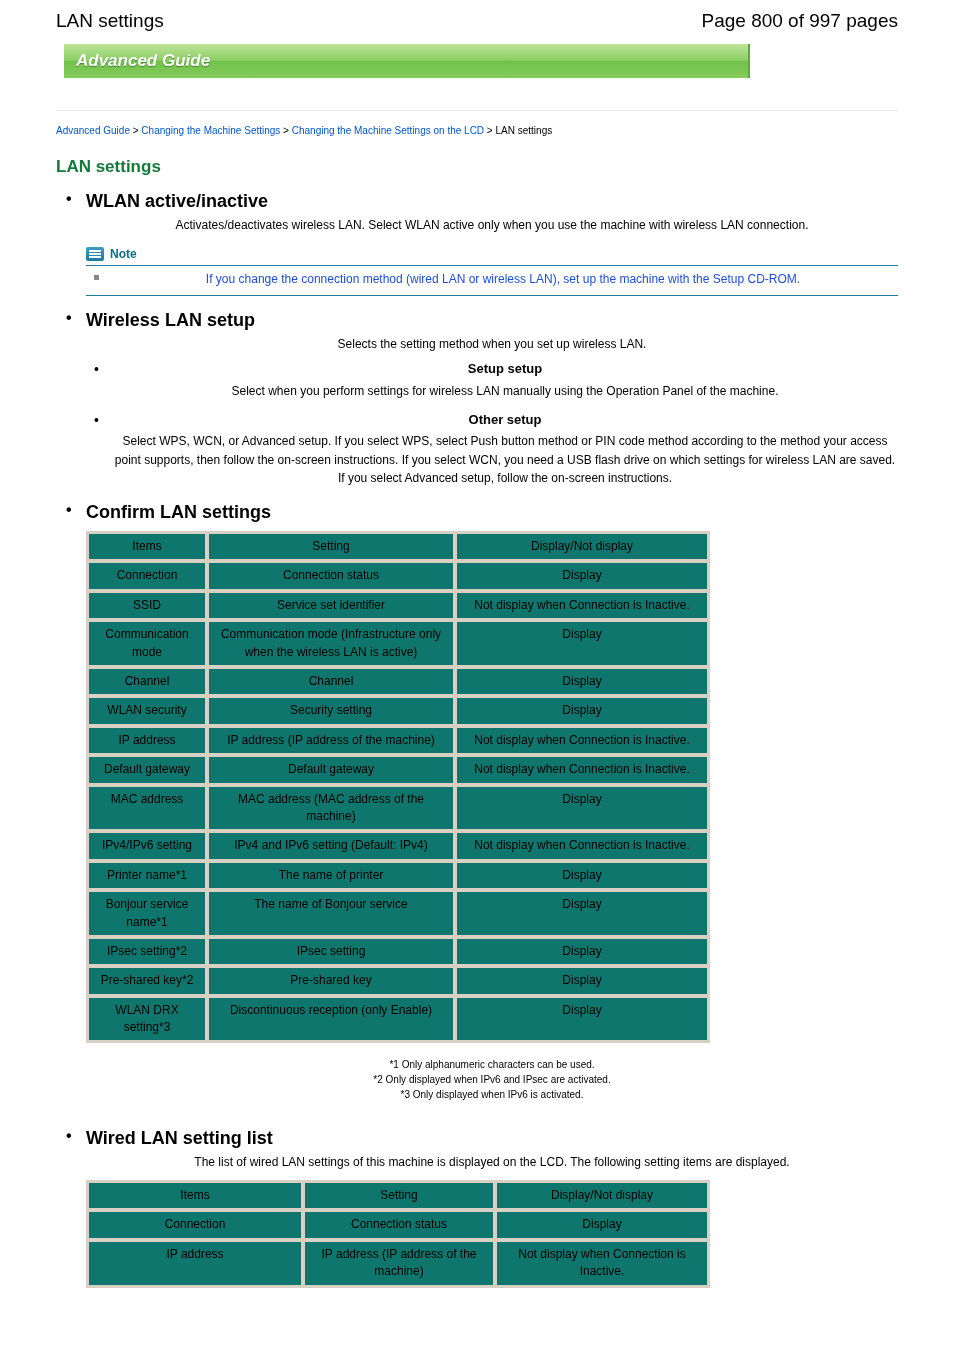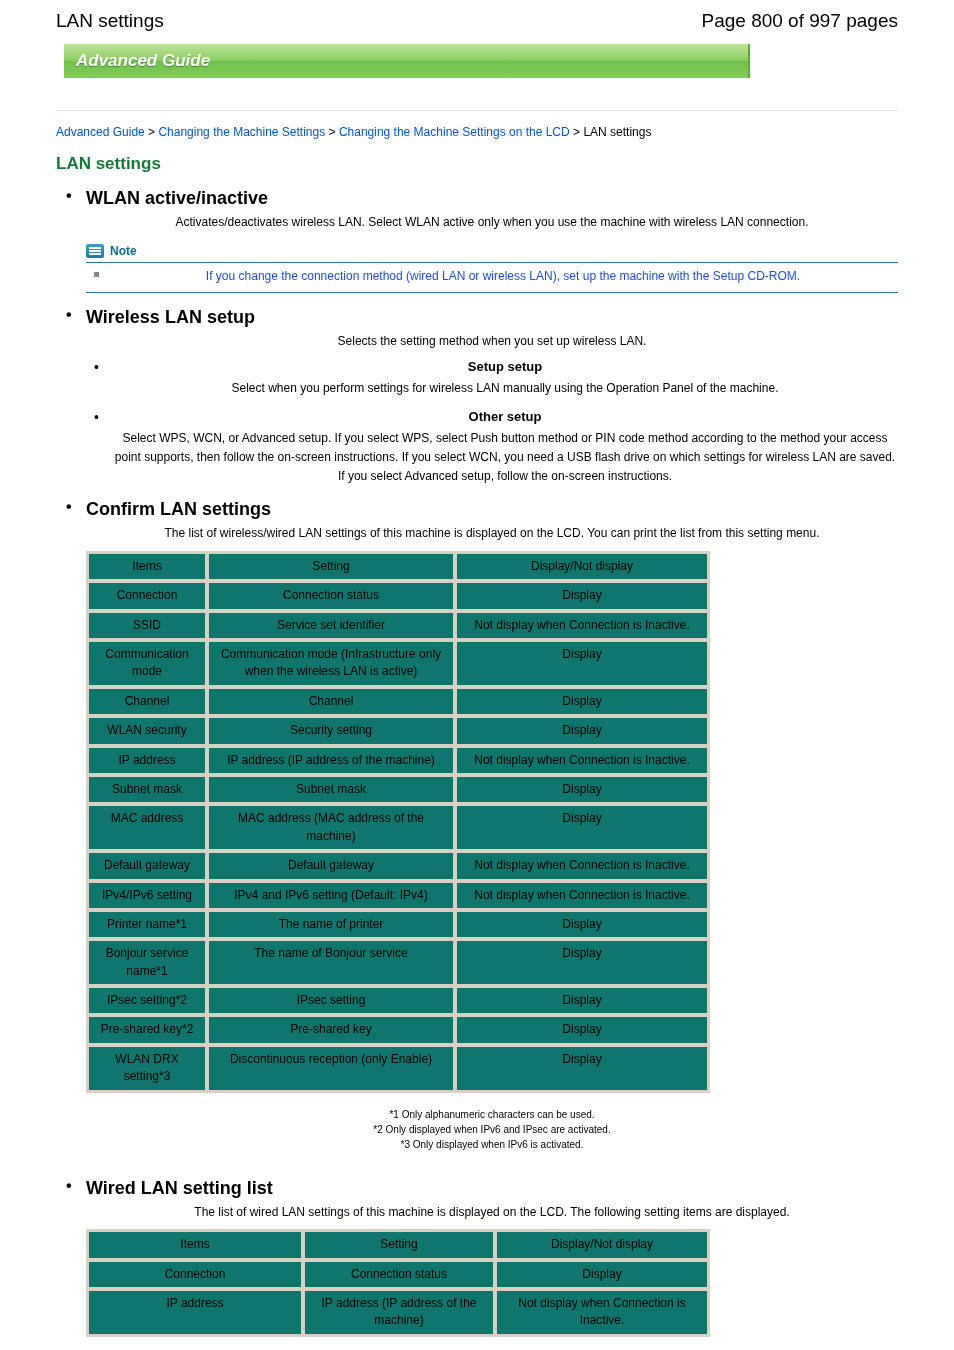--- a/index.html
+++ b/index.html
@@ -7,21 +7,21 @@
   .page { width: 954px; padding: 10px 56px 40px 56px; }
   .header-row { display: flex; justify-content: space-between; align-items: baseline; font-size: 19px; margin-bottom: 12px; }
   .banner {
     width: 686px; height: 34px; margin-left: 8px;
     background: linear-gradient(to bottom, #bfe59a 0%, #8bcf63 48%, #6fc24a 50%, #86cb5c 100%);
     border-right: 2px solid #5fa83e;
     display: flex; align-items: center; padding-left: 12px;
   }
   .banner-text { color: #fff; font-size: 17px; font-weight: bold; font-style: italic; text-shadow: 0 1px 1px rgba(0,0,0,0.35); }
   .divider { margin: 32px 0 12px 0; height: 1px; background: #e8e8e8; border: none; }
-  .breadcrumb { font-size: 12px; line-height: 1.6; margin-bottom: 12px; }
+  .breadcrumb { font-size: 10px; line-height: 1.6; margin-bottom: 18px; }
   .breadcrumb a { color: #0055cc; text-decoration: none; }
   .section-title { font-size: 17px; font-weight: bold; color: #127a3a; margin: 10px 0 14px 0; }
   .item-list { list-style: none; }
   .item-list > li { margin-bottom: 14px; }
   .item-head { position: relative; padding-left: 30px; font-size: 18px; font-weight: bold; margin-bottom: 4px; }
   .item-head::before { content: "\2022"; position: absolute; left: 10px; top: -1px; font-size: 16px; color: #000; }
   .item-body { padding-left: 30px; font-size: 12px; line-height: 1.55; text-align: center; }
   .note-box { margin: 10px 0 6px 0; }
   .note-title { display: flex; align-items: center; gap: 6px; font-size: 12px; font-weight: bold; color: #0a6d8a; margin-bottom: 2px; }
   .note-icon { width: 18px; height: 14px; background: linear-gradient(#3aa0c4,#1d7aa0); border-radius: 2px; position: relative; }
@@ -95,21 +95,20 @@
             <div class="sub-head">Other setup</div>
             <div class="sub-body">Select WPS, WCN, or Advanced setup. If you select WPS, select Push button method or PIN code method according to the method your access point supports, then follow the on-screen instructions. If you select WCN, you need a USB flash drive on which settings for wireless LAN are saved. If you select Advanced setup, follow the on-screen instructions.</div>
           </li>
         </ul>
       </div>
     </li>
 
     <li>
       <div class="item-head">Confirm LAN settings</div>
       <div class="item-body">
-        <span>The list of wireless/wired LAN settings of this machine is displayed on the LCD. You can print the list from this setting menu.</span>
         <table class="confirm">
           <tbody id="tbl1">
               <tr>
                 <td class="c1">Items</td>
                 <td class="c2">Setting</td>
                 <td>Display/Not display</td>
               </tr>
               <tr>
                 <td class="c1">Connection</td>
                 <td class="c2">Connection status</td>
@@ -134,33 +133,28 @@
                 <td class="c1">WLAN security</td>
                 <td class="c2">Security setting</td>
                 <td>Display</td>
               </tr>
               <tr>
                 <td class="c1">IP address</td>
                 <td class="c2">IP address (IP address of the machine)</td>
                 <td>Not display when Connection is Inactive.</td>
               </tr>
               <tr>
-                <td class="c1">Subnet mask</td>
-                <td class="c2">Subnet mask</td>
-                <td>Display</td>
+                <td class="c1">Default gateway</td>
+                <td class="c2">Default gateway</td>
+                <td>Not display when Connection is Inactive.</td>
               </tr>
               <tr>
                 <td class="c1">MAC address</td>
                 <td class="c2">MAC address (MAC address of the machine)</td>
                 <td>Display</td>
-              </tr>
-              <tr>
-                <td class="c1">Default gateway</td>
-                <td class="c2">Default gateway</td>
-                <td>Not display when Connection is Inactive.</td>
               </tr>
               <tr>
                 <td class="c1">IPv4/IPv6 setting</td>
                 <td class="c2">IPv4 and IPv6 setting (Default: IPv4)</td>
                 <td>Not display when Connection is Inactive.</td>
               </tr>
               <tr>
                 <td class="c1">Printer name*1</td>
                 <td class="c2">The name of printer</td>
                 <td>Display</td>

